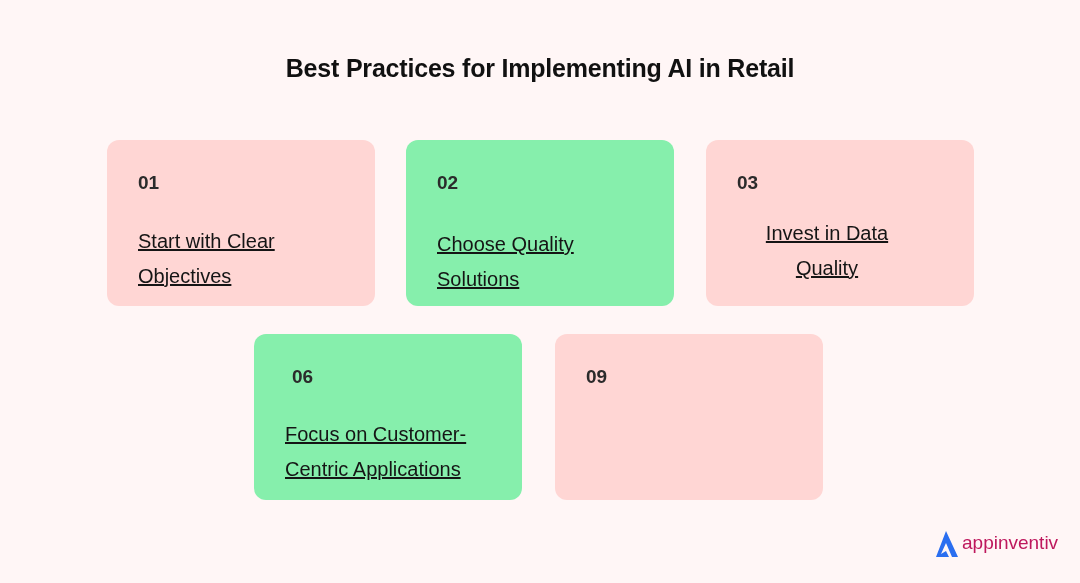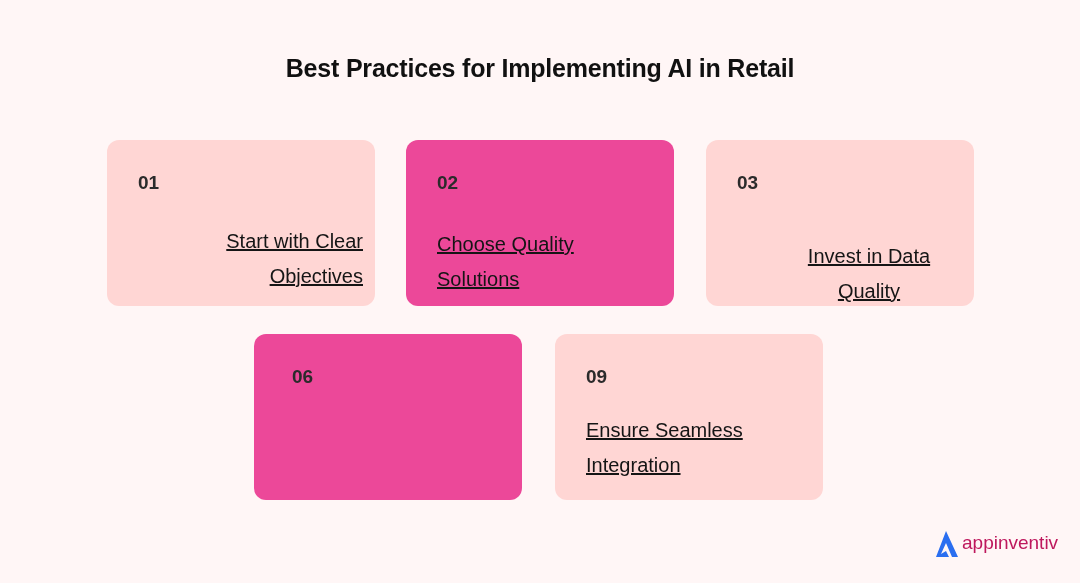--- a/index.html
+++ b/index.html
@@ -19,21 +19,21 @@
       letter-spacing: -0.2px;
       color: #111;
     }
     .card {
       position: absolute;
       width: 268px;
       height: 166px;
       border-radius: 12px;
     }
     .card.light { background: #ffd6d4; }
-    .card.dark { background: #ec4899; }
+    .card.dark { background: #86efac; }
     .card .num {
       position: absolute;
       left: 31px; top: 32px;
       font-size: 19px;
       font-weight: bold;
       color: #2b2b2b;
     }
     .card .label {
       position: absolute;
       left: 31px; top: 86px;
@@ -54,42 +54,42 @@
       color: #be185d;
       margin-left: 3px;
       margin-top: -2px;
     }
   </style>
 </head>
 <body>
 
 <h1 class="title">Best Practices for Implementing AI in Retail</h1>
 
-<div class="card light" style="left:107px; top:140px;text-align:right;">
+<div class="card light" style="left:107px; top:140px;">
   <div class="num">01</div>
   <div class="label" style="top:84px;">Start with Clear Objectives</div>
 </div>
 
 <div class="card dark" style="left:406px; top:140px;">
   <div class="num">02</div>
   <div class="label" style="top:87px; width:200px;">Choose Quality Solutions</div>
 </div>
 
 <div class="card light" style="left:706px; top:140px;text-align:center;">
   <div class="num">03</div>
-  <div class="label" style="top:99px; width:180px;margin-left:42px;">Invest in Data Quality</div>
+  <div class="label" style="top:76px; width:180px;">Invest in Data Quality</div>
 </div>
 
 <div class="card dark" style="left:254px; top:334px;">
   <div class="num" style="left:38px;">06</div>
+  <div class="label" style="top:83px; width:235px;">Focus on Customer-Centric Applications</div>
 </div>
 
 <div class="card light" style="left:555px; top:334px;">
   <div class="num">09</div>
-  <div class="label" style="top:79px; width:200px;">Ensure Seamless Integration</div>
 </div>
 
 <div class="logo">
   <svg viewBox="0 0 26 28">
     <path d="M13 1 L25 27 L19 27 L13 13 L8 24 L13 21 L16 27 L3 27 Z" fill="#2a6ef0"></path>
   </svg>
   <span>appinventiv</span>
 </div>
 
 </body></html>

